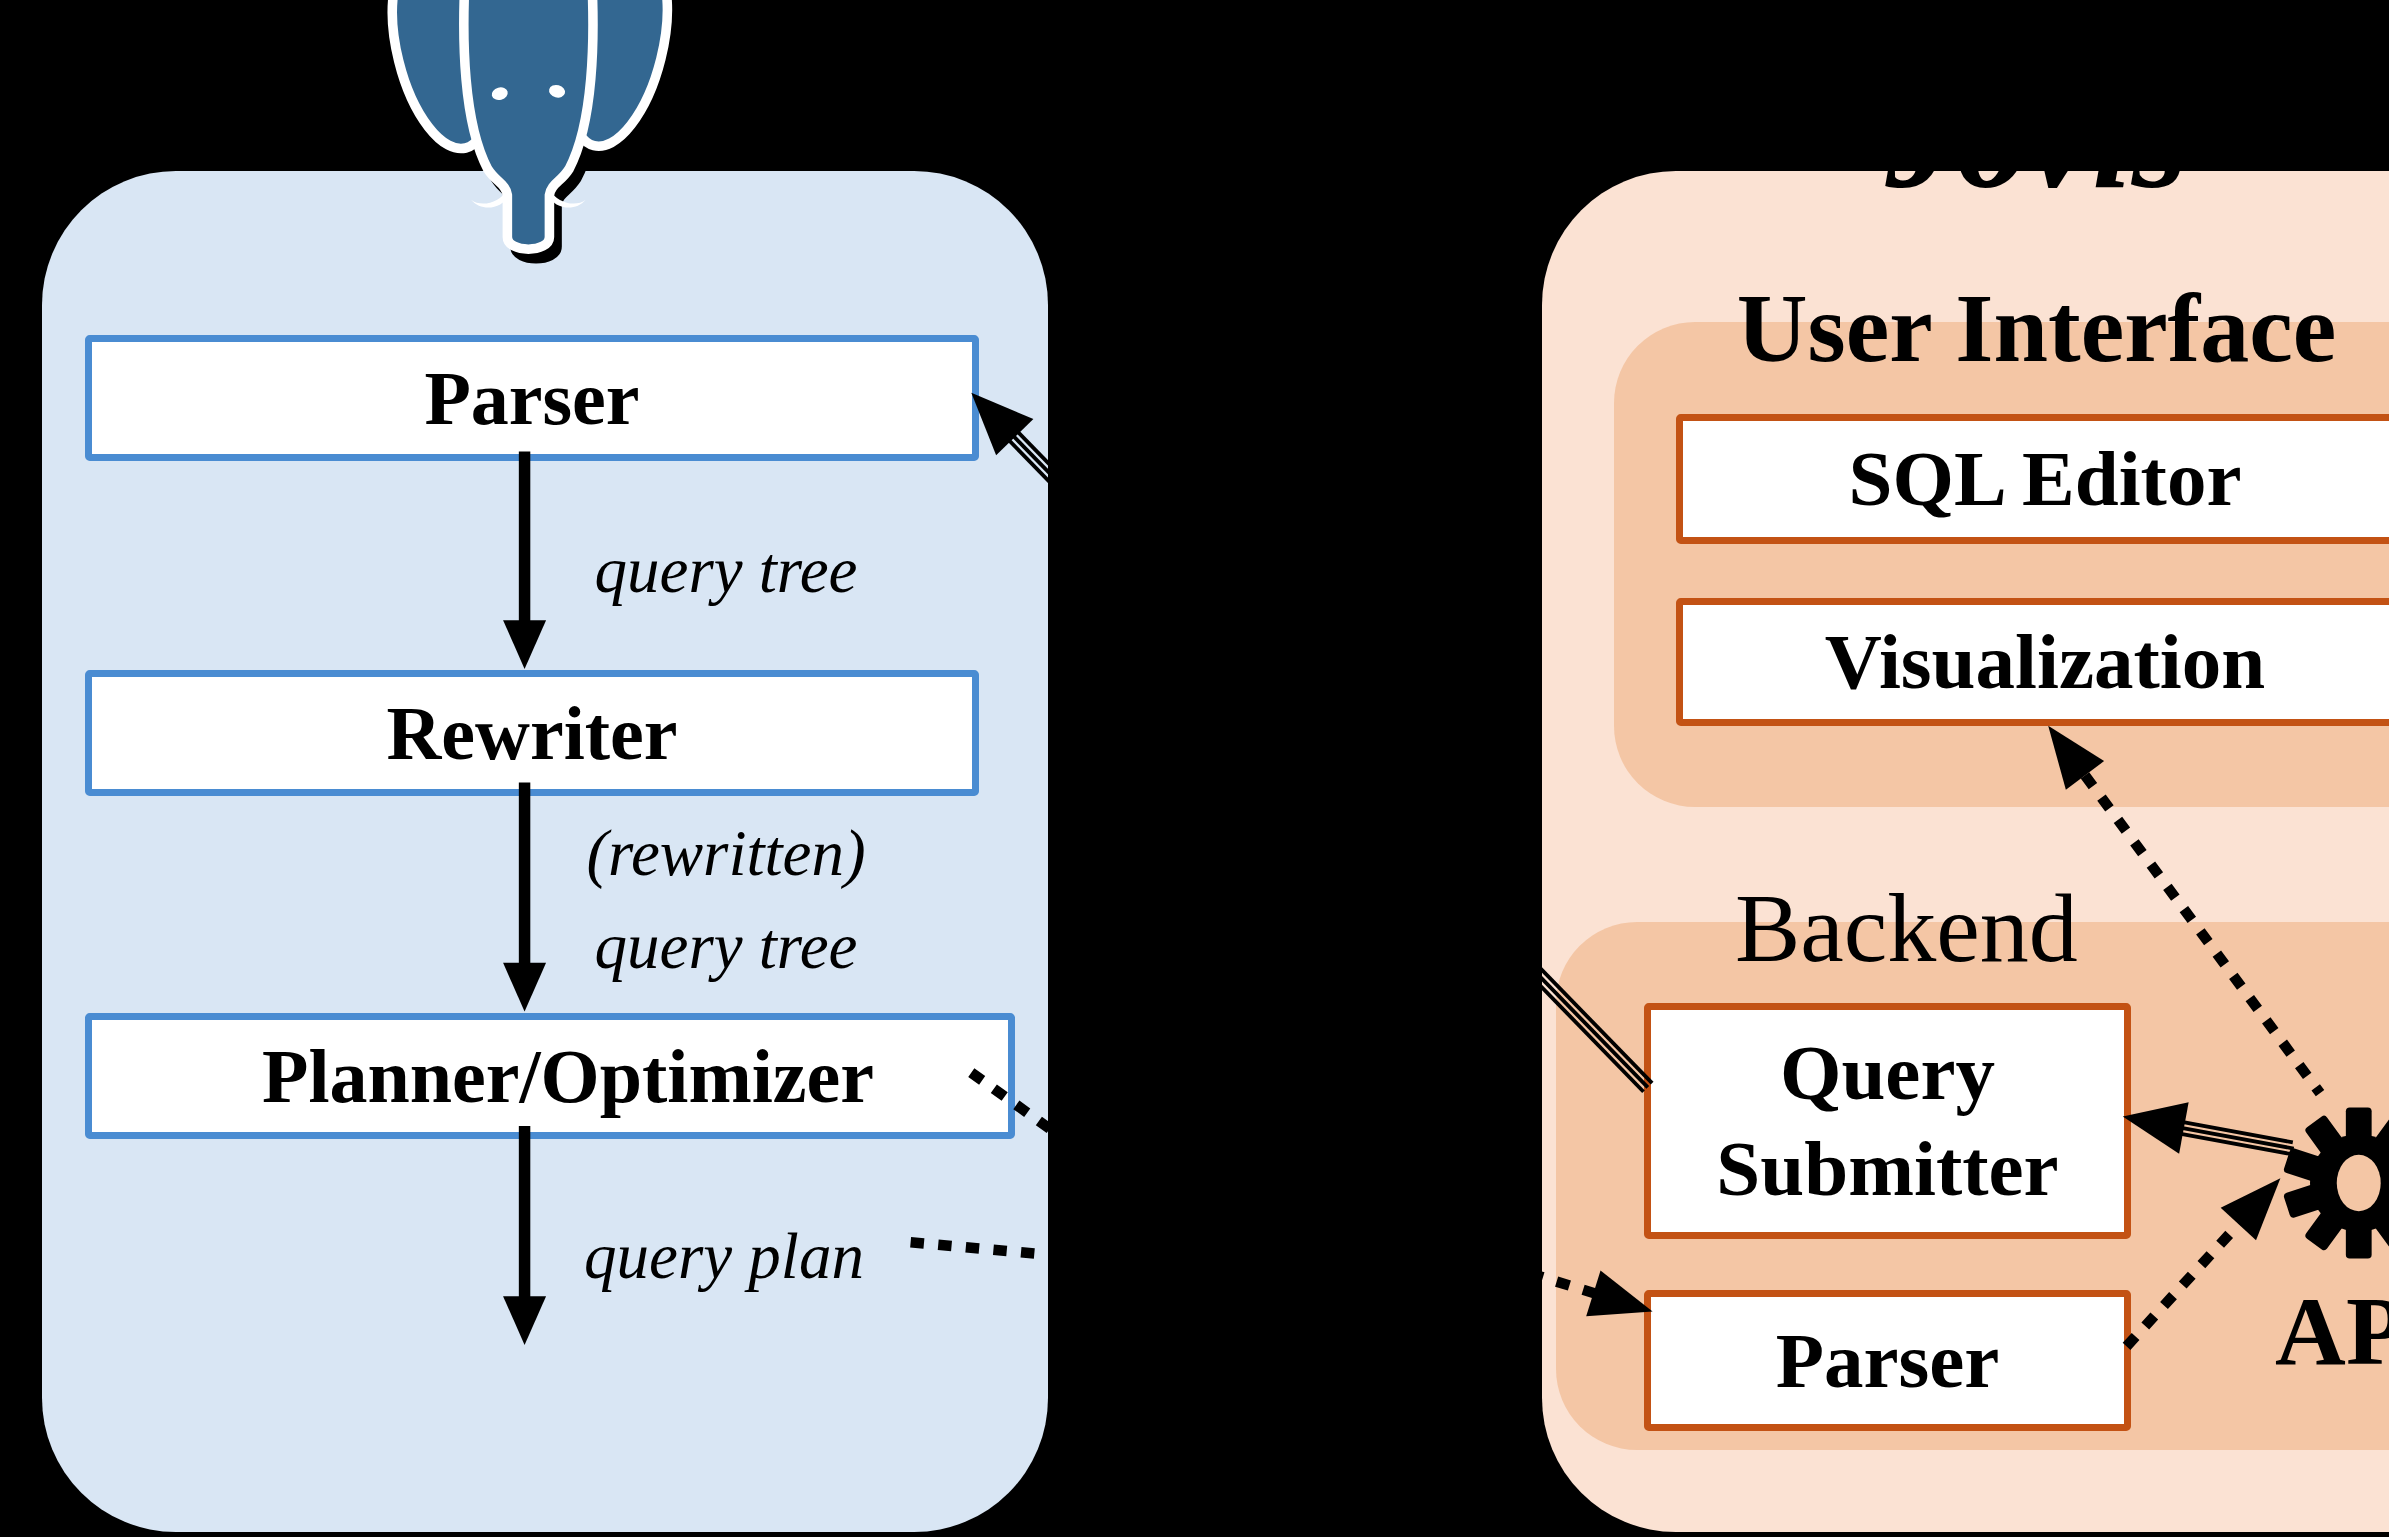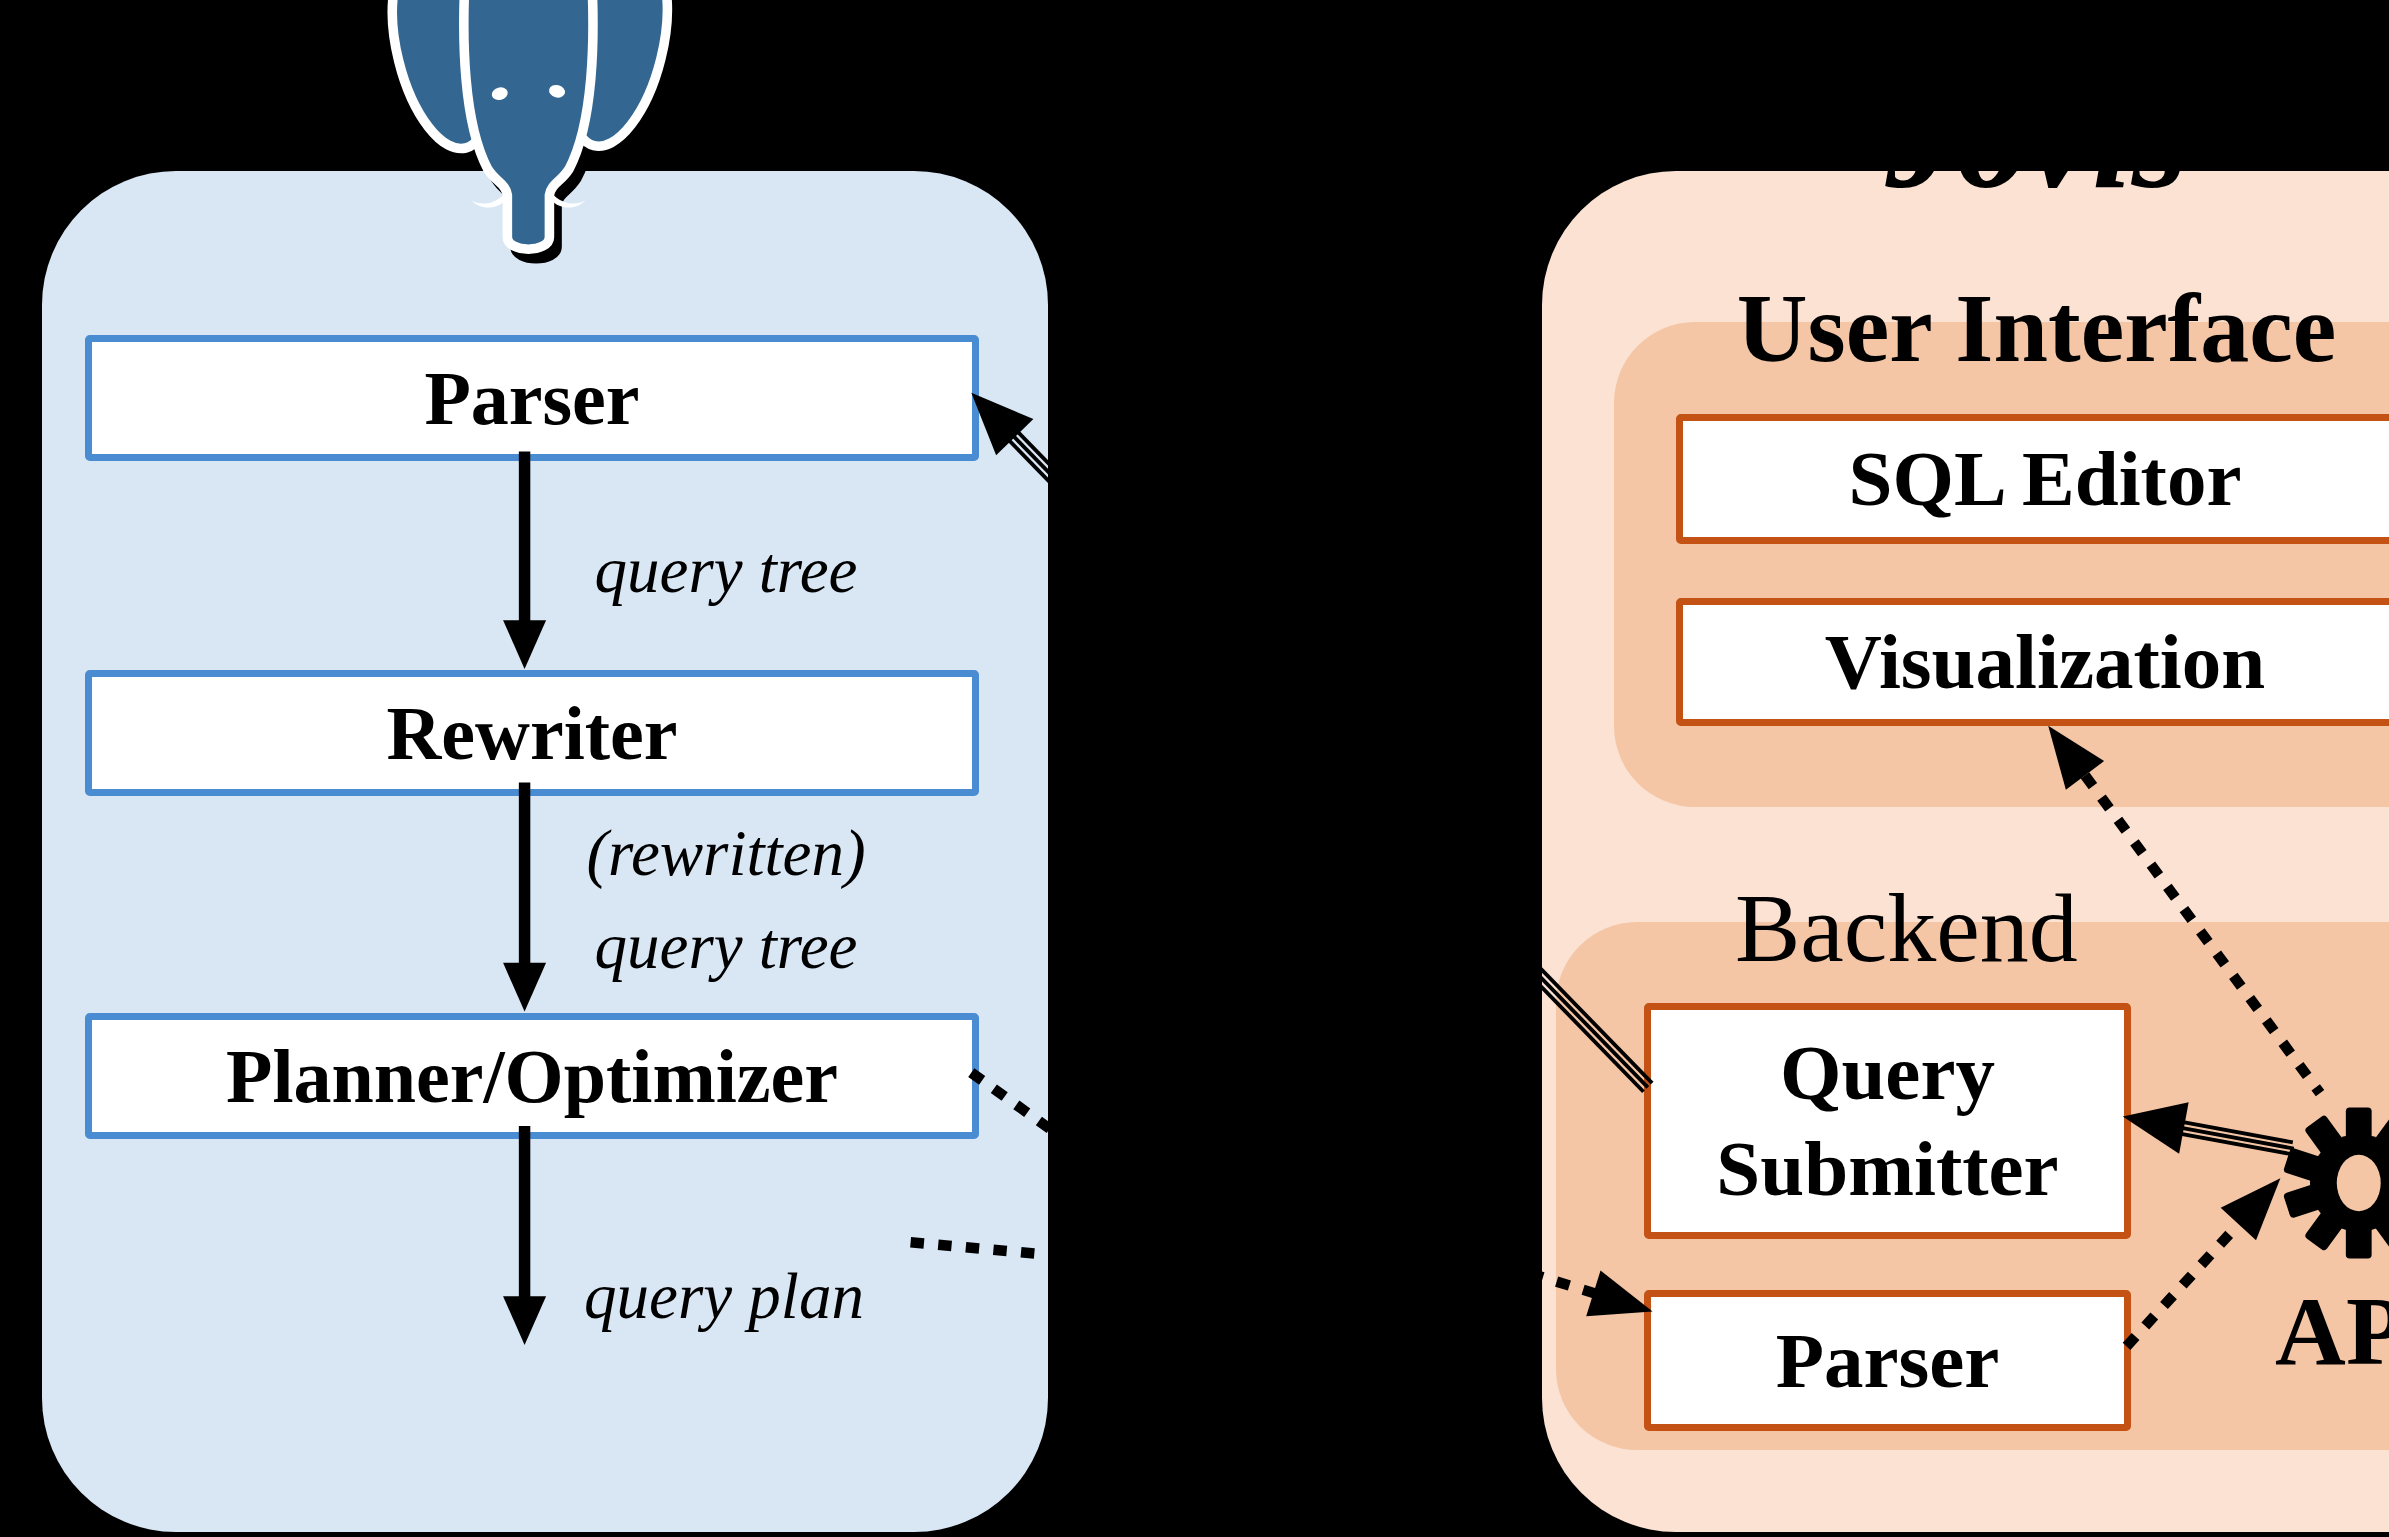--- a/index.html
+++ b/index.html
@@ -13,37 +13,37 @@
   .ui-panel{left:1614px;top:322px;width:853px;height:485px;}
   .be-panel{left:1556px;top:922px;width:972px;height:528px;}
   
   .box{position:absolute;background:var(--box-fill);display:flex;align-items:center;justify-content:center;
        text-align:center;font-weight:700;color:var(--ink);}
   .pg-box{left:85px;width:880px;height:112px;border:7.6px solid var(--pg-border);border-radius:4.8px;
           font-size:76px;}
   .jv-box{border:7.2px solid var(--jovis-border);border-radius:4.8px;font-size:79px;}
   .box-parser-pg{top:335px;}
   .box-rewriter{top:670px;}
-  .box-planner{top:1013px;}
+  .box-planner{top:1013px;padding-left:36px;}
   .box-executor{top:1347px;}
   .box-sqleditor{left:1676px;top:414px;width:724px;height:116px;}
   .box-visualization{left:1676px;top:598px;width:724px;height:114px;}
   .box-querysubmitter{left:1644px;top:1003px;width:473px;height:222px;line-height:96px;white-space:pre-line;}
   .box-parser-jv{left:1644px;top:1290px;width:473px;height:127px;}
   
   .txt{position:absolute;color:var(--ink);white-space:pre-line;}
   .jovis-title{left:1702px;top:68px;width:669px;text-align:center;font-size:143px;line-height:143px;
                font-style:italic;font-weight:700;}
   .ui-heading{left:1654px;top:279px;width:765px;text-align:center;font-size:98px;line-height:98px;font-weight:700;}
   .be-heading{left:1735px;top:879px;width:354px;text-align:left;font-size:98px;line-height:98px;font-weight:400;}
   .api-label{left:2216px;top:1282px;width:287px;text-align:center;font-size:98px;line-height:98px;font-weight:700;}
   .flow-label{font-style:italic;font-weight:400;font-size:65px;line-height:93px;text-align:center;}
   .lbl-querytree{left:535px;top:524px;width:382px;}
   .lbl-rewritten{left:487px;top:807px;width:478px;}
-  .lbl-queryplan{left:533px;top:1250px;width:382px;}
+  .lbl-queryplan{left:533px;top:1210px;width:382px;}
   
   .overlay{position:absolute;left:0;top:0;z-index:5;}
   .sline{stroke:var(--ink);stroke-width:8;fill:none;}
   .thick{stroke:var(--ink);stroke-width:24;fill:none;}
   .dotted{stroke:var(--ink);stroke-width:22;fill:none;stroke-dasharray:28 30;}
   .head{fill:var(--ink);stroke:none;}
   .logo-blue{fill:var(--pg-logo-blue);stroke:#fff;stroke-width:20;stroke-linejoin:round;}
   .logo-shadow{fill:#000;stroke:#000;stroke-width:20;stroke-linejoin:round;}
   .gear{fill:var(--ink);}
 </style>

